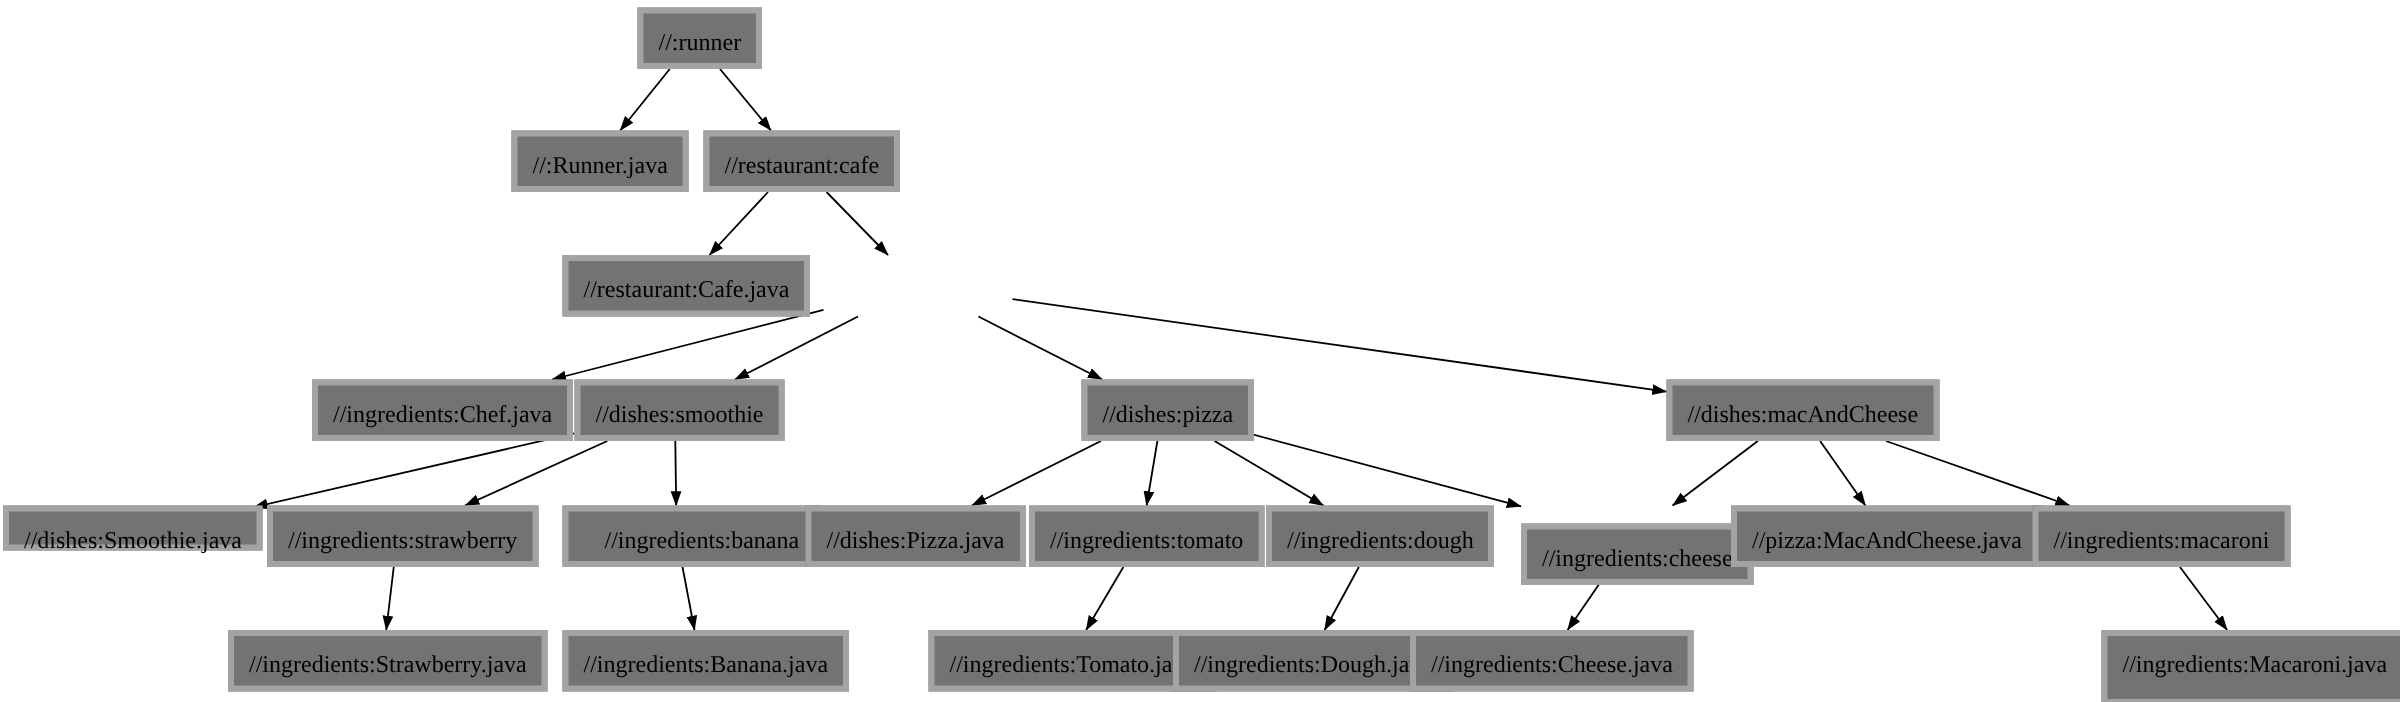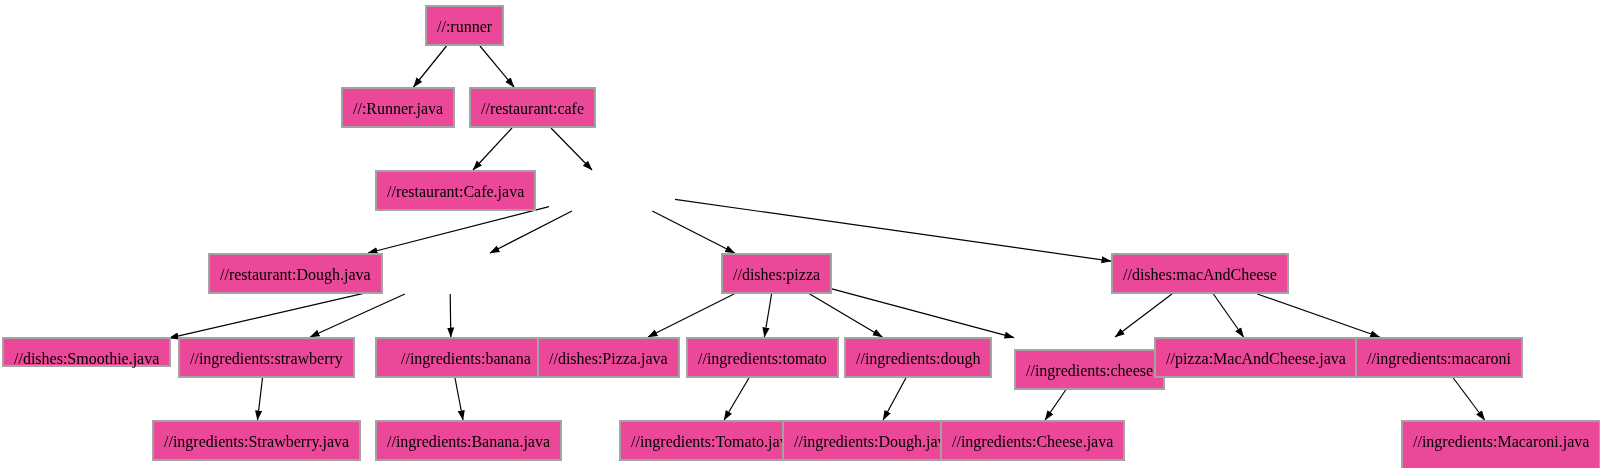--- a/index.html
+++ b/index.html
@@ -28,22 +28,22 @@
     top: 0;
     width: 1600px;
     height: 468px;
   }
   .graph-node {
     position: absolute;
     box-sizing: border-box;
     height: 41px;
     line-height: 39px;
     padding: 0 10px;
-    border: 2px solid #a3a3a3;
-    background: #ec4899;
+    border: 4px solid #a3a3a3;
+    background: #737373;
     color: #000000;
     font-size: 16px;
     white-space: nowrap;
     text-align: center;
   }
   .edge-line {
     stroke: #000000;
     stroke-width: 1.2;
     fill: none;
   }
@@ -87,21 +87,22 @@
         <line class="edge-line" x1="905.9" y1="378.0" x2="883.1" y2="420.0" marker-end="url(#arrow)"></line>
         <line class="edge-line" x1="1073.9" y1="378.0" x2="1045.1" y2="420.0" marker-end="url(#arrow)"></line>
         <line class="edge-line" x1="1453.3" y1="378.0" x2="1484.7" y2="420.0" marker-end="url(#arrow)"></line>
       </g>
   </svg>
   <div class="node-layer" id="node-layer">
       <div class="graph-node" style="top: 5px; height: 41px; left: 425px;">//:runner</div>
       <div class="graph-node" style="top: 87px; height: 41px; left: 341px; text-align: right;">//:Runner.java</div>
       <div class="graph-node" style="top: 87px; height: 41px; left: 469px;">//restaurant:cafe</div>
       <div class="graph-node" style="top: 170px; height: 41px; left: 375px;">//restaurant:Cafe.java</div>
-      <div class="graph-node" style="top: 253px; height: 41px; left: 208px;">//restaurant:Dough.java</div>
+      <div class="graph-node" style="top: 253px; height: 41px; left: 208px;">//ingredients:Chef.java</div>
+      <div class="graph-node" style="top: 253px; height: 41px; left: 383px;">//dishes:smoothie</div>
       <div class="graph-node" style="top: 253px; height: 41px; left: 721px;">//dishes:pizza</div>
       <div class="graph-node" style="top: 253px; height: 41px; left: 1111px;">//dishes:macAndCheese</div>
       <div class="graph-node" style="top: 337px; height: 30px; left: 2px;">//dishes:Smoothie.java</div>
       <div class="graph-node" style="top: 337px; height: 41px; left: 178px;">//ingredients:strawberry</div>
       <div class="graph-node" style="top: 337px; height: 41px; left: 375px; padding-left: 24px;">//ingredients:banana</div>
       <div class="graph-node" style="top: 337px; height: 41px; left: 537px;">//dishes:Pizza.java</div>
       <div class="graph-node" style="top: 337px; height: 41px; left: 686px;">//ingredients:tomato</div>
       <div class="graph-node" style="top: 337px; height: 41px; left: 844px;">//ingredients:dough</div>
       <div class="graph-node" style="top: 337px; height: 41px; left: 1014px; margin-top: 12px;">//ingredients:cheese</div>
       <div class="graph-node" style="top: 337px; height: 41px; left: 1154px;">//pizza:MacAndCheese.java</div>

